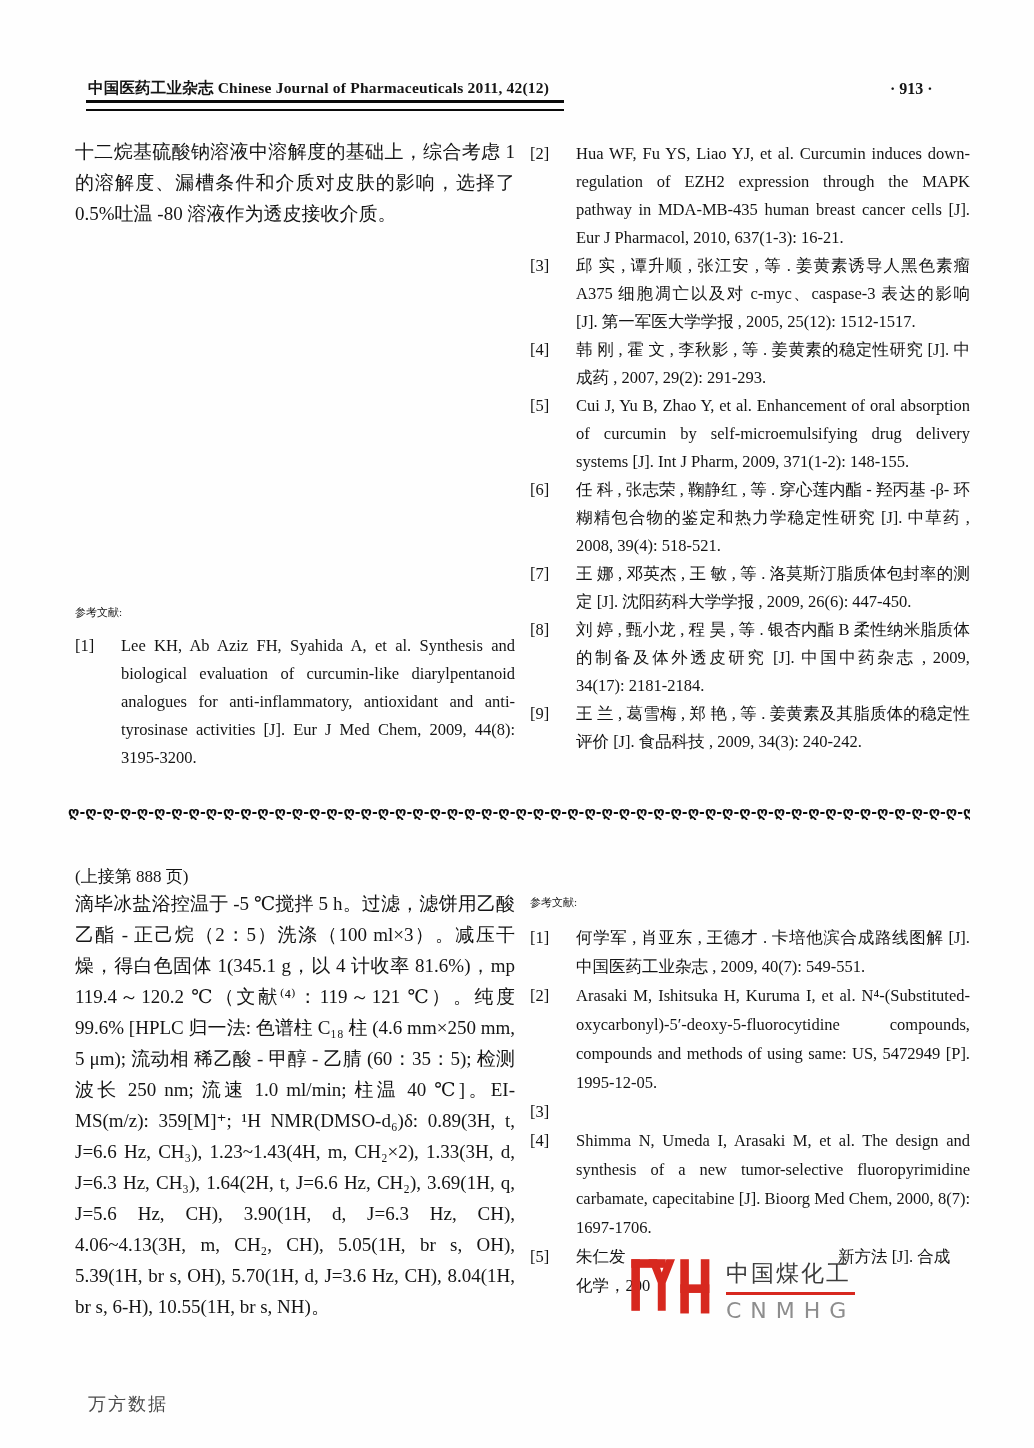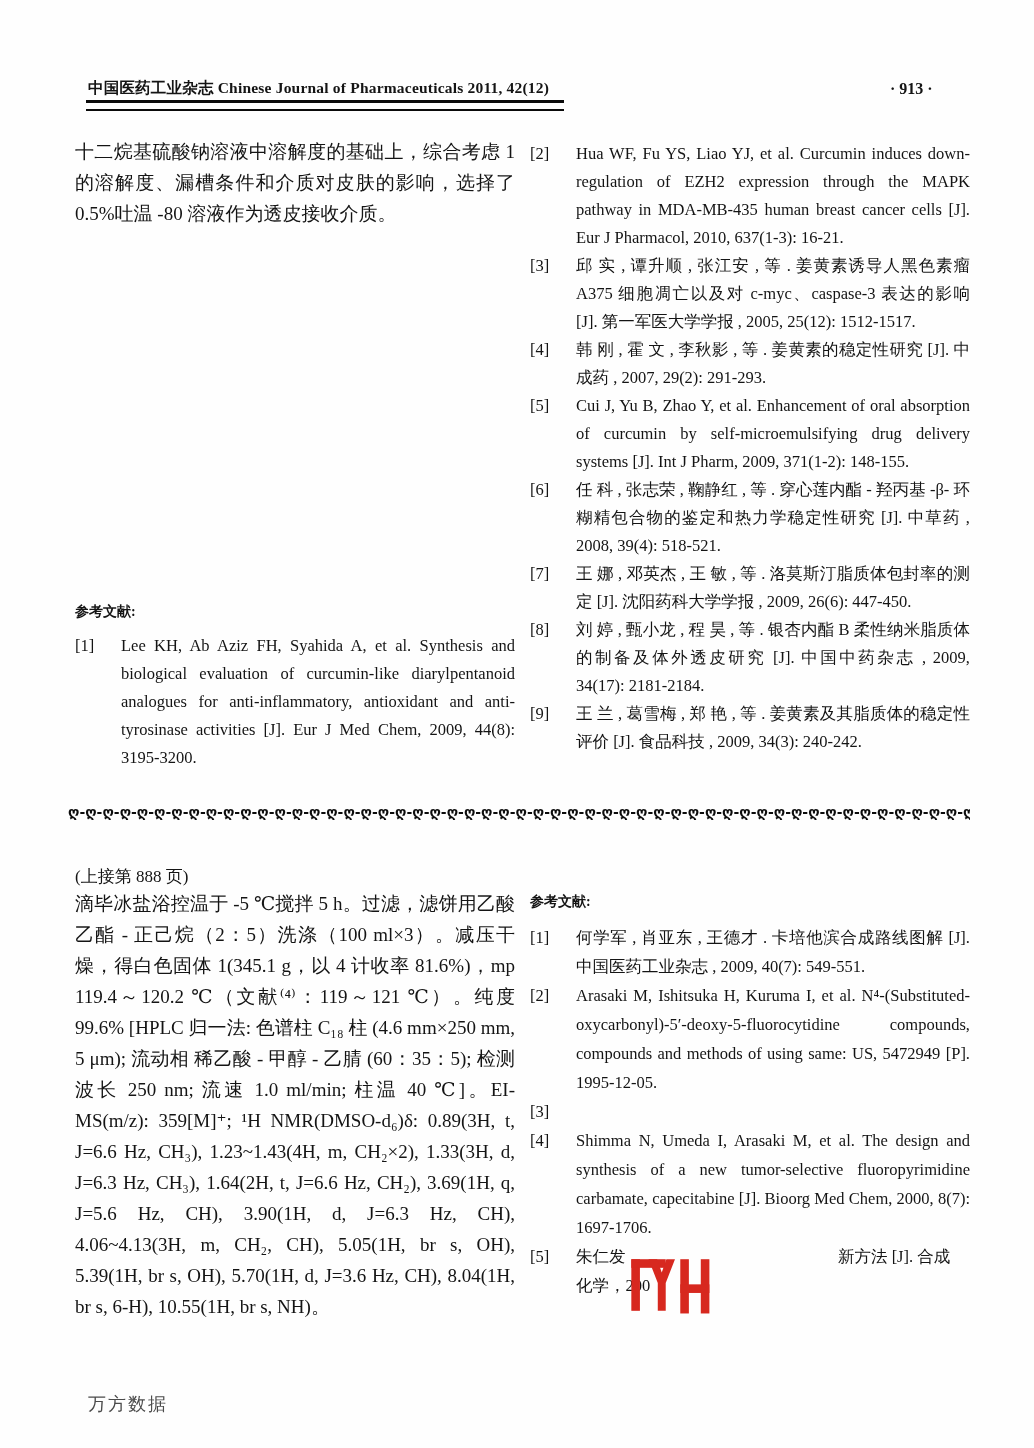--- a/index.html
+++ b/index.html
@@ -15,21 +15,21 @@
   .hdr-pageno{position:absolute; left:890px; top:80px; font-size:16px; font-weight:600;}
   
   .col{position:absolute; width:440px; text-align:justify;}
   .col-tl{left:75px; top:136px;}
   .col-tr{left:530px; top:140px;}
   .col-bl{left:75px; top:888px;}
   .col-br{left:530px; top:888px;}
   .body-text{font-size:19px; line-height:31px;}
   .body-text p{margin:0;}
   .p-indent{text-indent:2em;}
-  .refs-heading{font-size:14px; font-weight:bold; line-height:28px;}
+  .refs-heading{font-size:11px; font-weight:normal; line-height:28px;}
   .tl-heading{position:absolute; left:75px; top:598px;}
   .tl-refs{position:absolute; left:75px; top:632px; width:440px;}
   .ref-item{display:flex; font-size:16.5px; line-height:28px;}
   .ref-label{flex:none; width:46px;}
   .ref-text{flex:1; text-align:justify;}
   .col-br .ref-item{line-height:29px;}
   .br-heading{margin-bottom:7px;}
   
   .ornament-row{position:absolute; left:68px; top:804px; width:902px; height:22px; overflow:hidden;
     font-family:"DejaVu Sans",sans-serif; font-size:14px; letter-spacing:0; white-space:nowrap; color:#0c0c0c; font-weight:bold;}
@@ -143,17 +143,21 @@
         <g fill="#d7281f">
           <rect x="2" y="8" width="13" height="78"></rect>
           <rect x="2" y="8" width="52" height="13"></rect>
           <polygon points="28,8 41,8 48,28 55,8 68,8 54,44 54,86 42,86 42,44"></polygon>
           <rect x="76" y="8" width="13" height="82"></rect>
           <rect x="107" y="8" width="13" height="82"></rect>
           <rect x="76" y="46" width="44" height="13"></rect>
         </g>
       </svg>
     </span>
+    <div class="wm-texts">
+      <div class="wm-cn">中国煤化工</div>
+      <div class="wm-latin">CNMHG</div>
+    </div>
   </div>
 
   <div class="footer-wanfang">万方数据</div>
 
 </div>
 
 </body></html>

